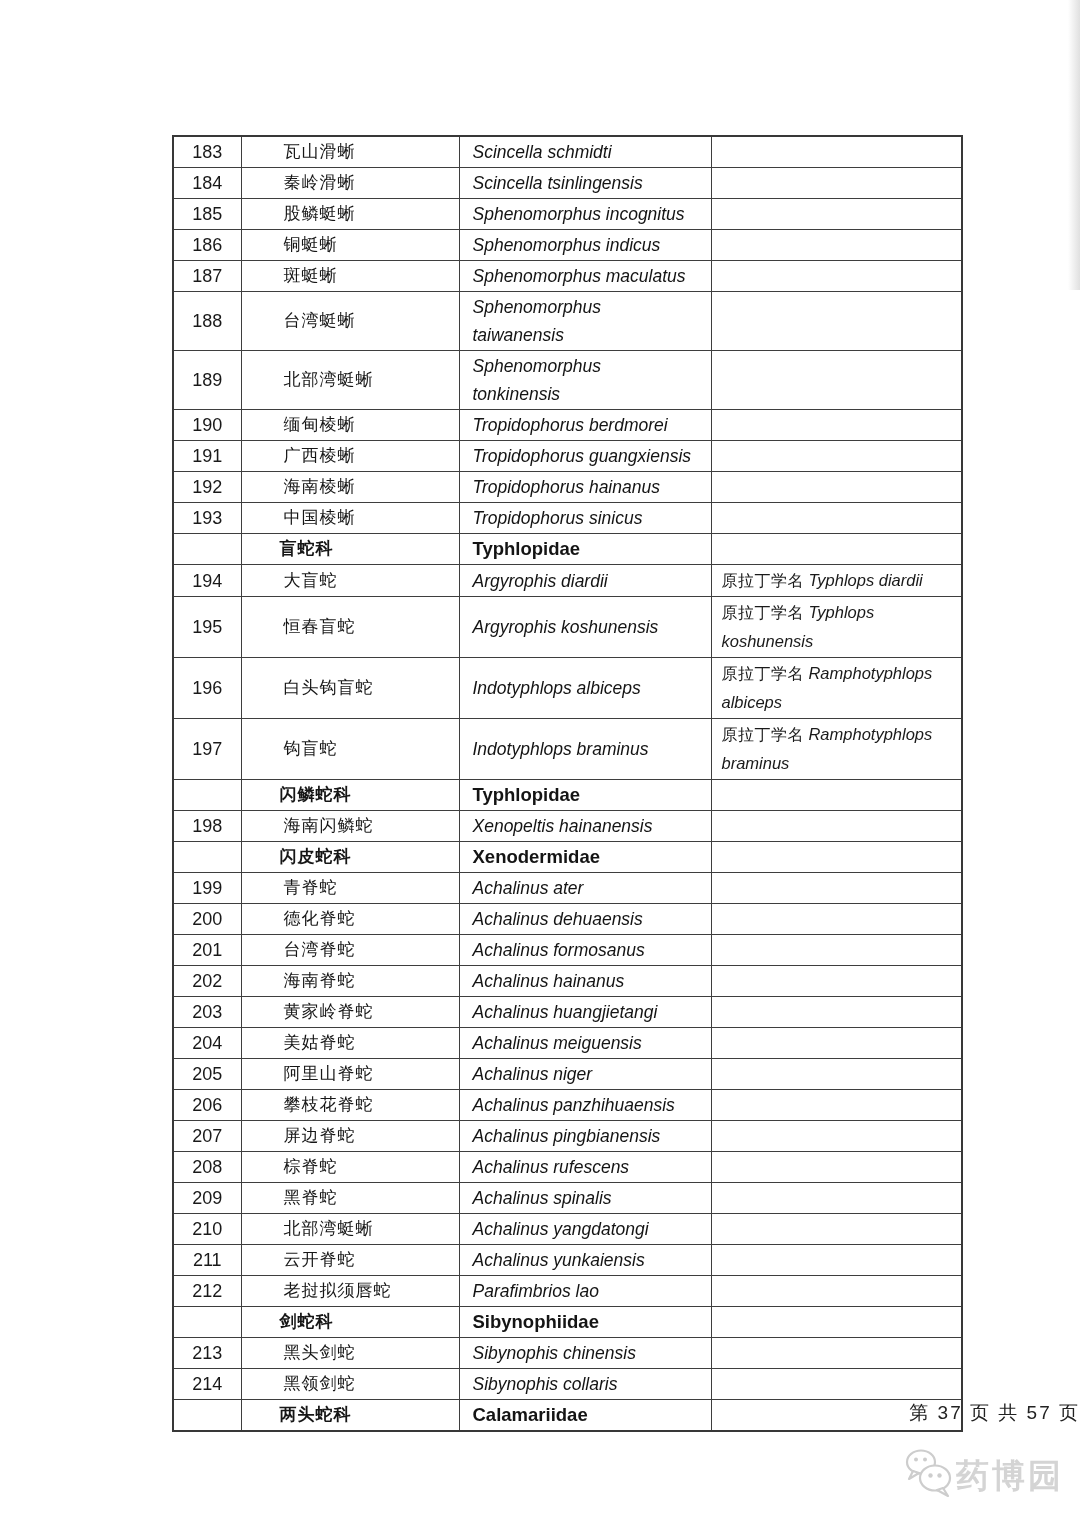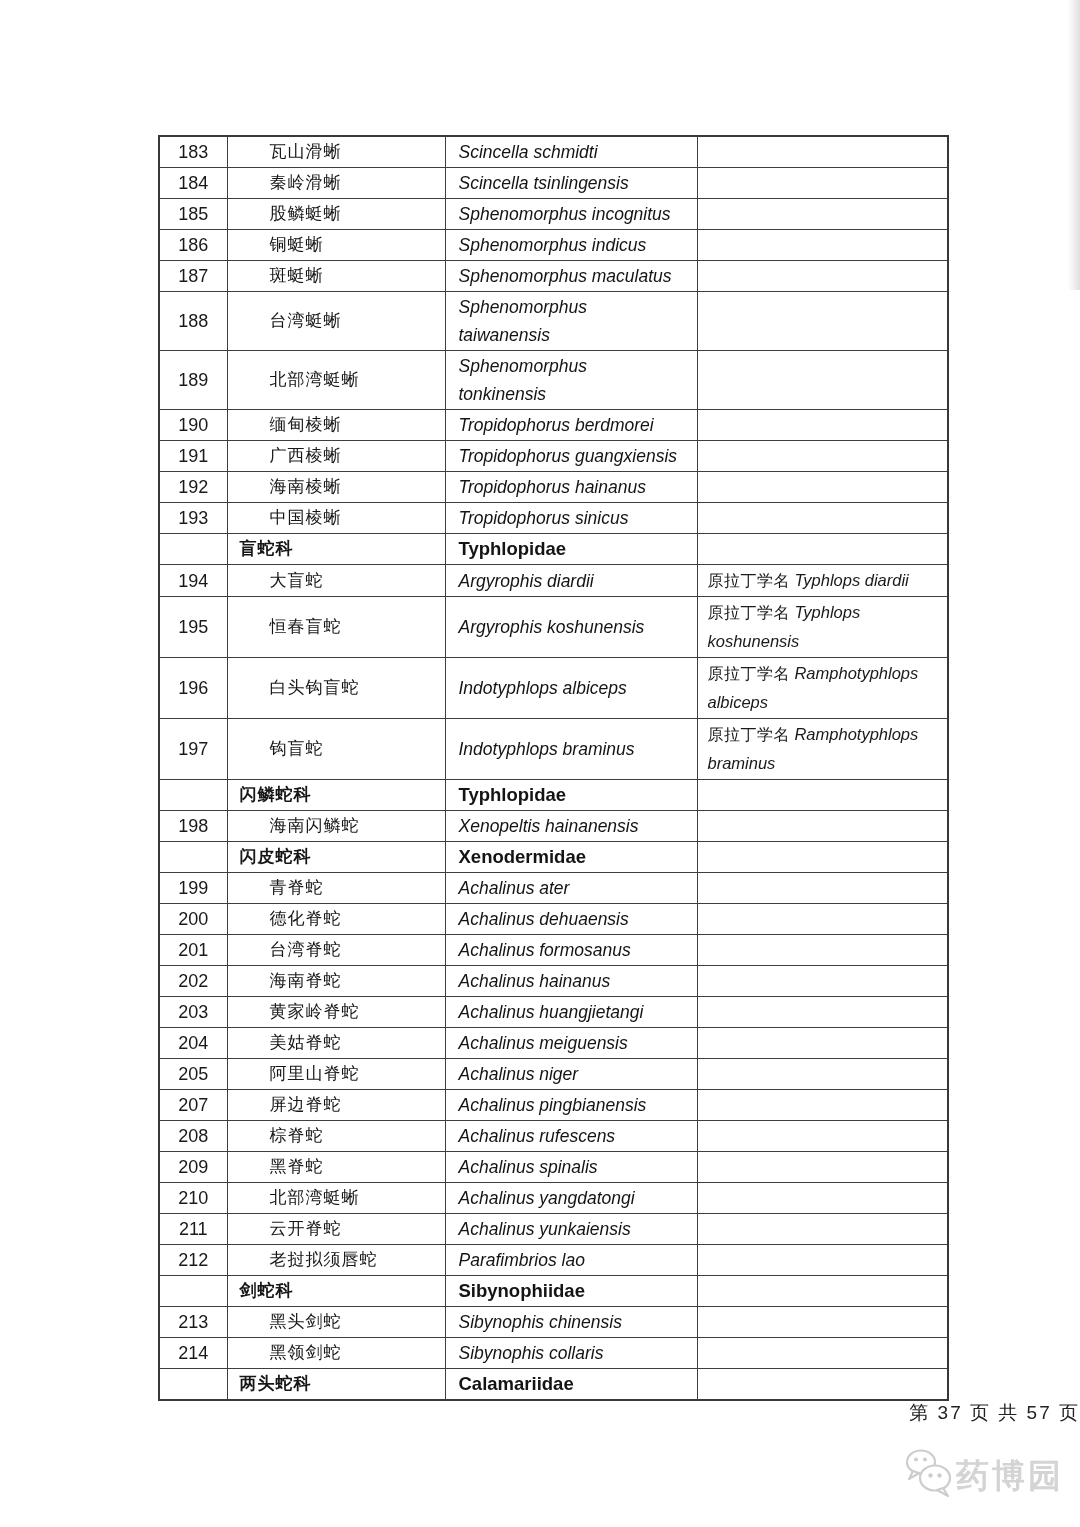--- a/index.html
+++ b/index.html
@@ -9,42 +9,42 @@
     background:#ffffff;
     font-family:"Liberation Sans","DejaVu Sans",sans-serif;
     color:#1f1f1f;
     overflow:hidden;
   }
   .scan-edge {
     position:absolute; right:0; top:0; width:12px; height:290px;
     background:linear-gradient(to left, #d8d8d8, rgba(255,255,255,0));
     opacity:.8;
   }
-  .table-wrap { position:absolute; left:158px; top:135px; width:789px; }
+  .table-wrap { position:absolute; left:172px; top:135px; width:789px; }
   table.species {
     border-collapse:collapse; width:100%; table-layout:fixed;
     border:2px solid #383838;
   }
   td {
     border:1px solid #3e3e3e;
     vertical-align:middle;
     padding:1px 0;
     line-height:28px;
     font-size:17px;
     overflow:hidden;
   }
   td .nowrap { white-space:nowrap; }
   td.no   { text-align:center; font-size:18px; color:#191919; }
   td.cn   { padding-left:42px; letter-spacing:1px; color:#161616; }
   td.latin{ padding-left:13px; font-style:italic; font-size:17.5px; color:#141414; }
   td.remark{ padding-left:10px; font-size:16px; color:#1a1a1a; }
   td.remark .rlat { font-style:italic; font-size:16.5px; }
   td.remark .rlbl { letter-spacing:.5px; }
   tr.single { height:29px; }
-  tr.family td.cn    { padding-left:12px; font-weight:bold; letter-spacing:1px; }
+  tr.family td.cn    { padding-left:38px; font-weight:bold; letter-spacing:1px; }
   tr.family td.latin { font-style:normal; font-weight:bold; font-size:18.5px; }
   .footer {
     position:absolute; left:0; top:1400px; width:100%;
     text-align:right; font-size:19px; color:#222; letter-spacing:2px;
   }
   .watermark {
     position:absolute; right:16px; top:1446px;
     display:flex; align-items:center; 
     color:#d3d3d3;
   }
@@ -214,20 +214,26 @@
         <tr class="single">
           <td class="no"><span>204</span></td>
           <td class="cn"><span>美姑脊蛇</span></td>
           <td class="latin"><span class="nowrap">Achalinus meiguensis</span></td>
           <td class="remark"></td>
         </tr>
         <tr class="single">
           <td class="no"><span>205</span></td>
           <td class="cn"><span>阿里山脊蛇</span></td>
           <td class="latin"><span class="nowrap">Achalinus niger</span></td>
+          <td class="remark"></td>
+        </tr>
+        <tr class="single">
+          <td class="no"><span>206</span></td>
+          <td class="cn"><span>攀枝花脊蛇</span></td>
+          <td class="latin"><span class="nowrap">Achalinus panzhihuaensis</span></td>
           <td class="remark"></td>
         </tr>
         <tr class="single">
           <td class="no"><span>207</span></td>
           <td class="cn"><span>屏边脊蛇</span></td>
           <td class="latin"><span class="nowrap">Achalinus pingbianensis</span></td>
           <td class="remark"></td>
         </tr>
         <tr class="single">
           <td class="no"><span>208</span></td>

